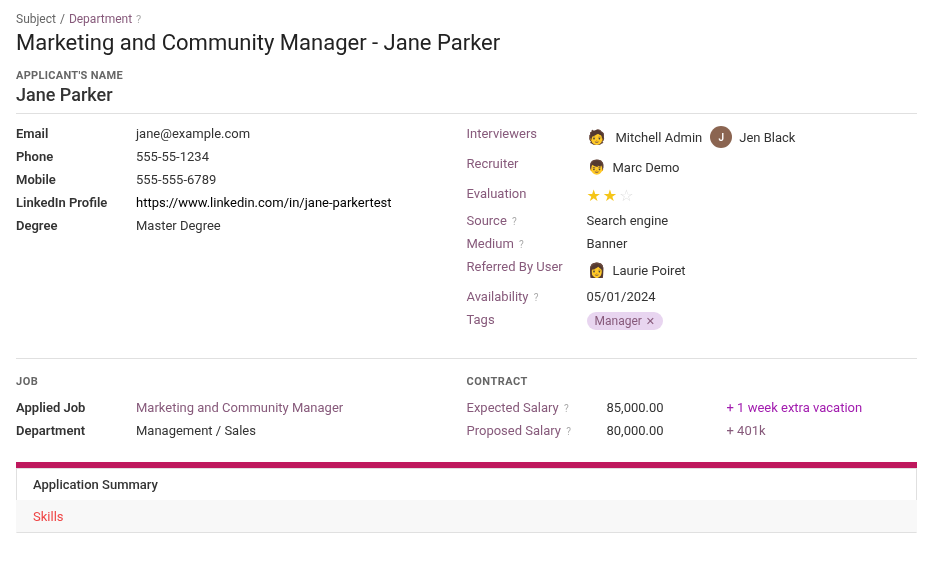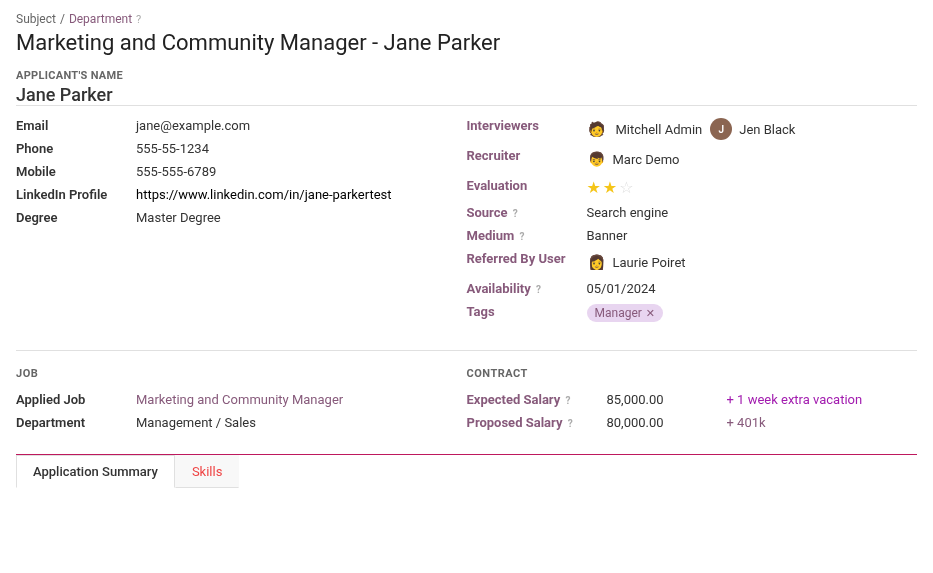--- a/index.html
+++ b/index.html
@@ -48,20 +48,21 @@
       text-transform: uppercase;
       letter-spacing: 0.3px;
       margin-bottom: 2px;
     }
 
     .applicant-name {
       font-size: 18px;
       font-weight: 500;
       color: #333;
       margin-bottom: 12px;
+      padding-bottom: 8px;
       border-bottom: 1px solid #e0e0e0;
     }
 
     .two-col-section {
       display: grid;
       grid-template-columns: 1fr 1fr;
       gap: 0;
       margin-bottom: 20px;
     }
 
@@ -76,21 +77,21 @@
       margin-bottom: 8px;
     }
 
     .field-name {
       font-weight: 600;
       color: #333;
       font-size: 13px;
     }
 
     .field-name-highlight {
-      font-weight: 700;
+      font-weight: 400;
       color: #875a7b;
       font-size: 13px;
     }
 
     .field-value {
       color: #333;
       font-size: 13px;
     }
 
     .field-value a {
@@ -182,23 +183,24 @@
       margin-bottom: 8px;
     }
 
     .contract-link {
       color: #875a7b;
       text-decoration: none;
       font-size: 13px;
     }
 
     .tabs-bar {
-      border-top: 1px solid #be185d;
+      border-top: 6px solid #be185d;
       display: flex;
       align-items: stretch;
+      flex-direction: column;
     }
 
     .tab {
       padding: 8px 16px;
       font-size: 13px;
       cursor: pointer;
       border: 1px solid transparent;
       margin-bottom: -1px;
       border-bottom: 1px solid #e0e0e0;
     }

